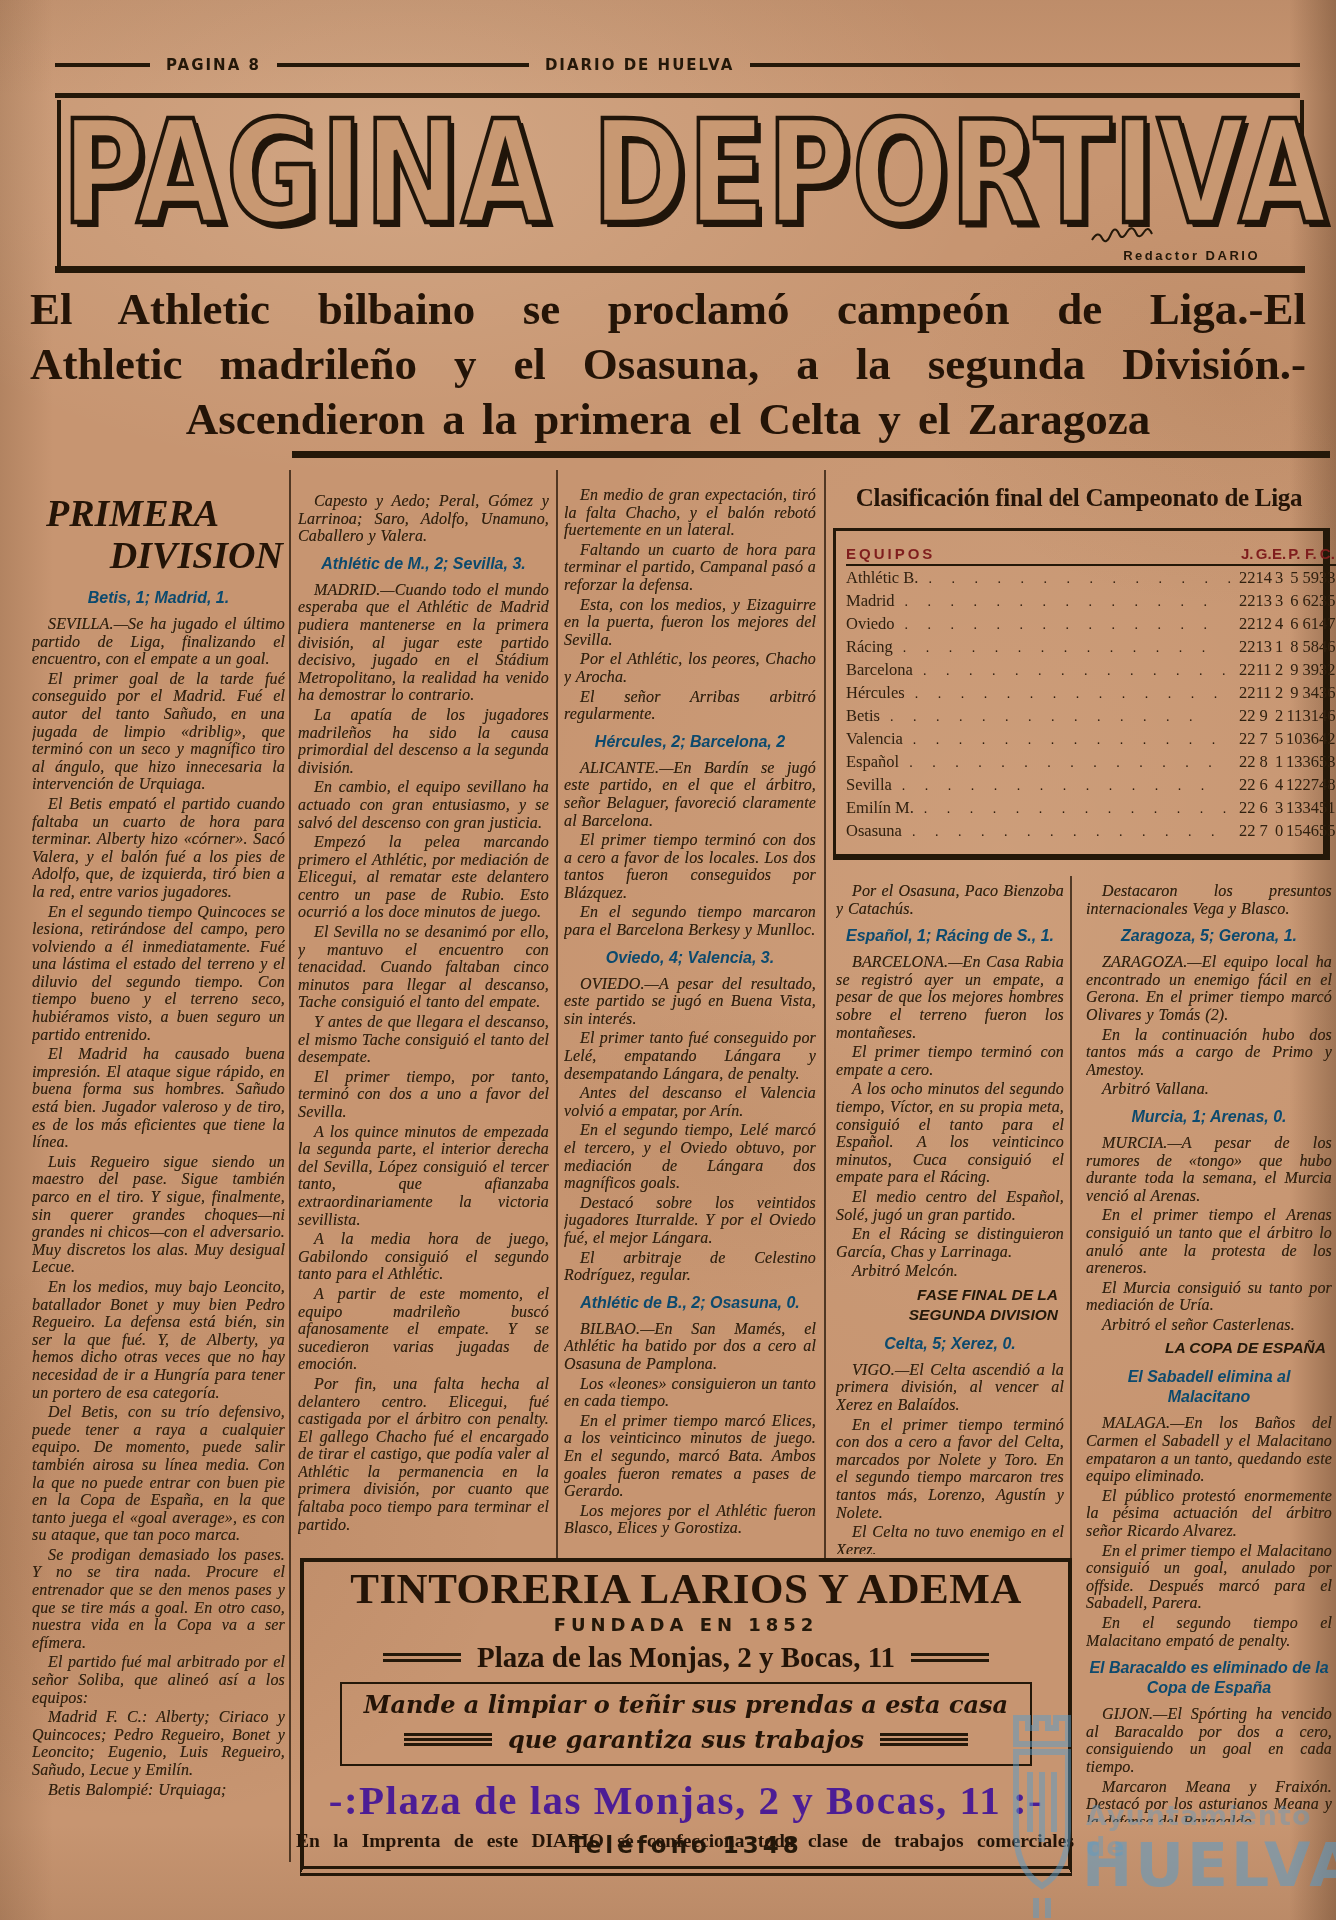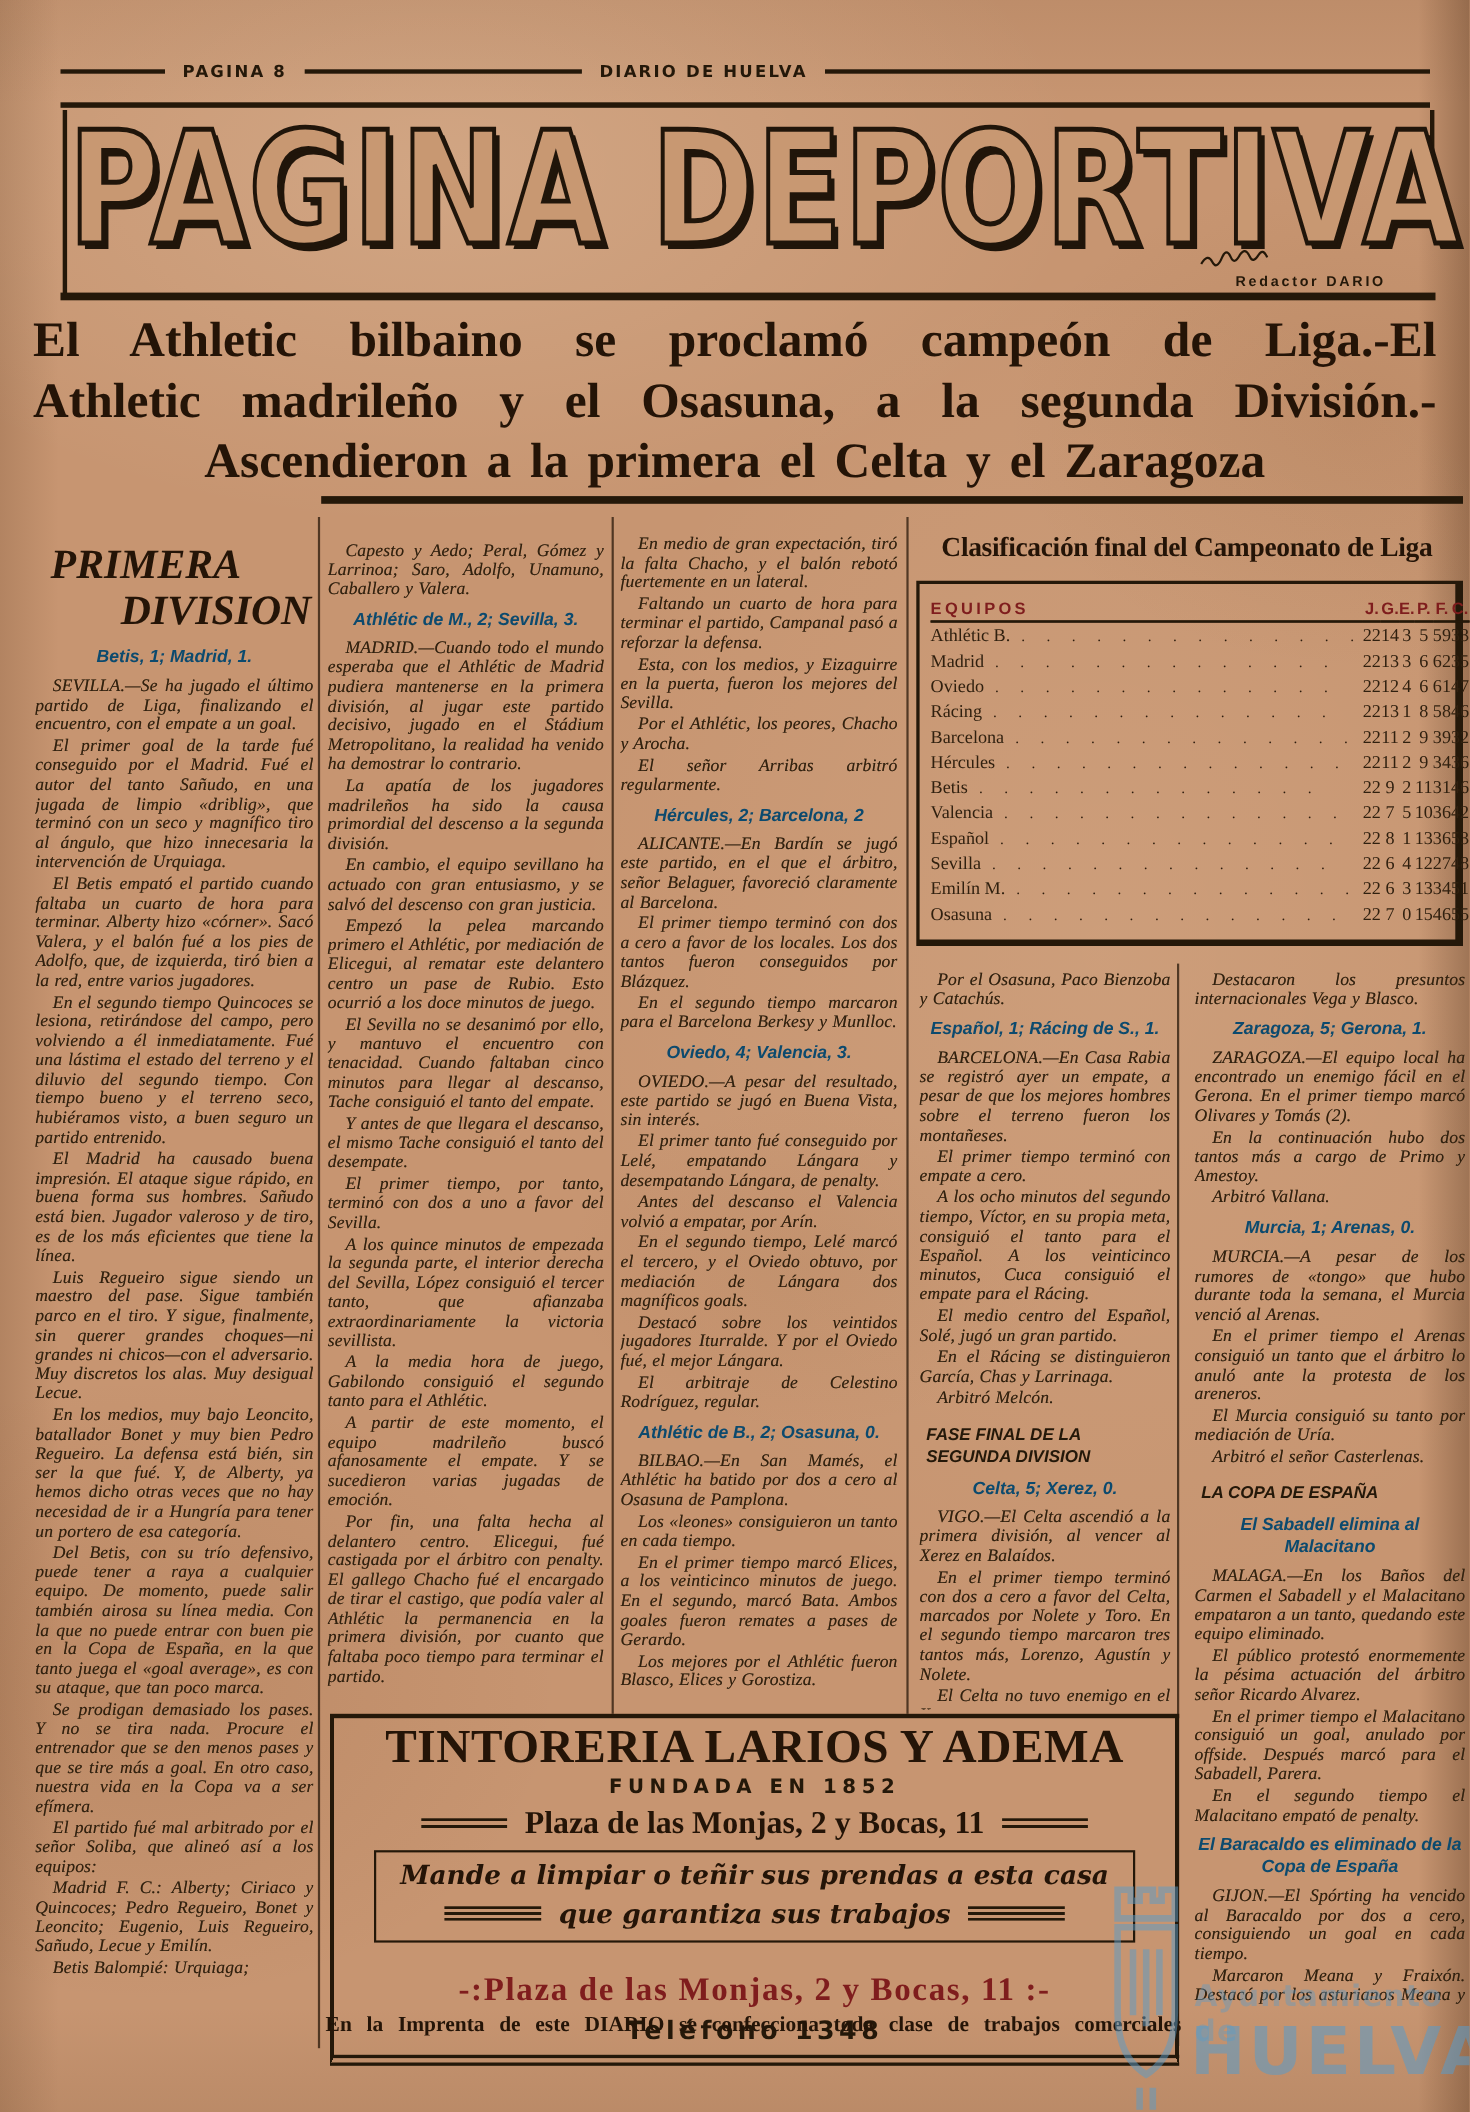--- a/index.html
+++ b/index.html
@@ -66,21 +66,21 @@
   #col2{left:298px;top:492px;width:251px;height:1060px;}
   #col3{left:564px;top:486px;width:252px;height:1066px;}
   #col4{left:836px;top:882px;width:228px;height:672px;}
   #col5{left:1086px;top:882px;width:246px;height:940px;}
   .para{font-size:16px;line-height:17.6px;letter-spacing:.15px;word-spacing:.6px;
         text-align:justify;text-indent:16px;margin:0 0 2px 0;color:#31210f;
         text-shadow:0 0 .6px rgba(48,32,15,.55);}
   .match-head{font-family:"Liberation Sans",sans-serif;font-weight:bold;font-size:16px;
         text-align:center;margin:9px 2px 7px;color:#0c4a6e;line-height:20px;}
   .section-head{font-family:"Liberation Sans",sans-serif;font-weight:bold;font-size:15.5px;
-        text-align:left;margin:15px 6px 8px;color:#241809;line-height:20px;}
+        text-align:right;margin:5px 6px 8px;color:#241809;line-height:20px;}
 
   
   .division-head{font-weight:bold;font-size:38px;line-height:42px;color:#241407;margin-bottom:12px;}
   .dh1{text-align:left;padding-left:14px;}
   .dh2{text-align:right;padding-right:2px;}
 
   
   #standings-title{left:828px;top:484px;width:502px;text-align:center;font-weight:bold;
         font-size:25px;letter-spacing:-.3px;white-space:nowrap;color:#241407;}
   #standings-box{left:833px;top:528px;width:497px;border:3px solid #241809;border-right-width:7px;border-bottom-width:6px;
@@ -100,21 +100,21 @@
   #ad{left:300px;top:1558px;width:772px;box-sizing:border-box;border:4px solid #241809;
       border-bottom:10px double #241809;padding:4px 10px 6px;}
   .ad-title{font-size:43px;font-weight:bold;text-align:center;line-height:45px;color:#241407;letter-spacing:.5px;}
   .ad-founded{font-family:"DejaVu Sans",sans-serif;font-weight:bold;font-size:18px;letter-spacing:5px;text-align:center;margin-top:3px;color:#241809;}
   .ad-row{display:flex;align-items:center;justify-content:center;gap:16px;margin-top:6px;}
   .duo{width:78px;height:9px;background:repeating-linear-gradient(180deg,#241809 0 2.6px,transparent 2.6px 6.4px);}
   .tri{width:88px;height:13px;background:repeating-linear-gradient(180deg,#241809 0 2.7px,transparent 2.7px 5.2px);}
   .ad-addr1{font-weight:bold;font-size:29px;color:#241407;white-space:nowrap;}
   .ad-inner{border:2.5px solid #241809;margin:8px 26px 4px;padding:6px 8px 10px;}
   .ad-slogan{font-family:"DejaVu Serif",serif;font-style:italic;font-weight:bold;font-size:24px;text-align:center;color:#241407;white-space:nowrap;}
-  .ad-addr2{font-size:30px;font-weight:bold;text-align:center;letter-spacing:1.5px;margin-top:26px;color:#7f1d1d;white-space:nowrap;}
+  .ad-addr2{font-size:41px;font-weight:bold;text-align:center;letter-spacing:1.5px;margin-top:10px;color:#4c1d95;white-space:nowrap;}
   .ad-tel{font-family:"DejaVu Sans",sans-serif;font-weight:bold;font-size:23px;letter-spacing:4px;text-align:center;margin:8px 0 2px;color:#241809;}
 
   #imprenta{left:296px;top:1830px;width:778px;font-weight:bold;font-size:19.5px;
       text-align:justify;text-align-last:justify;color:#241407;}
 
   
   #watermark{left:0;top:0;width:1336px;height:1920px;pointer-events:none;}
   .wm{position:absolute;color:#5a9cc8;font-family:"DejaVu Sans",sans-serif;font-weight:bold;}
   #wm-shield{left:1006px;top:1712px;opacity:.50;}
   #wm-line1{left:1086px;top:1800px;font-size:27px;letter-spacing:1px;opacity:.40;}

